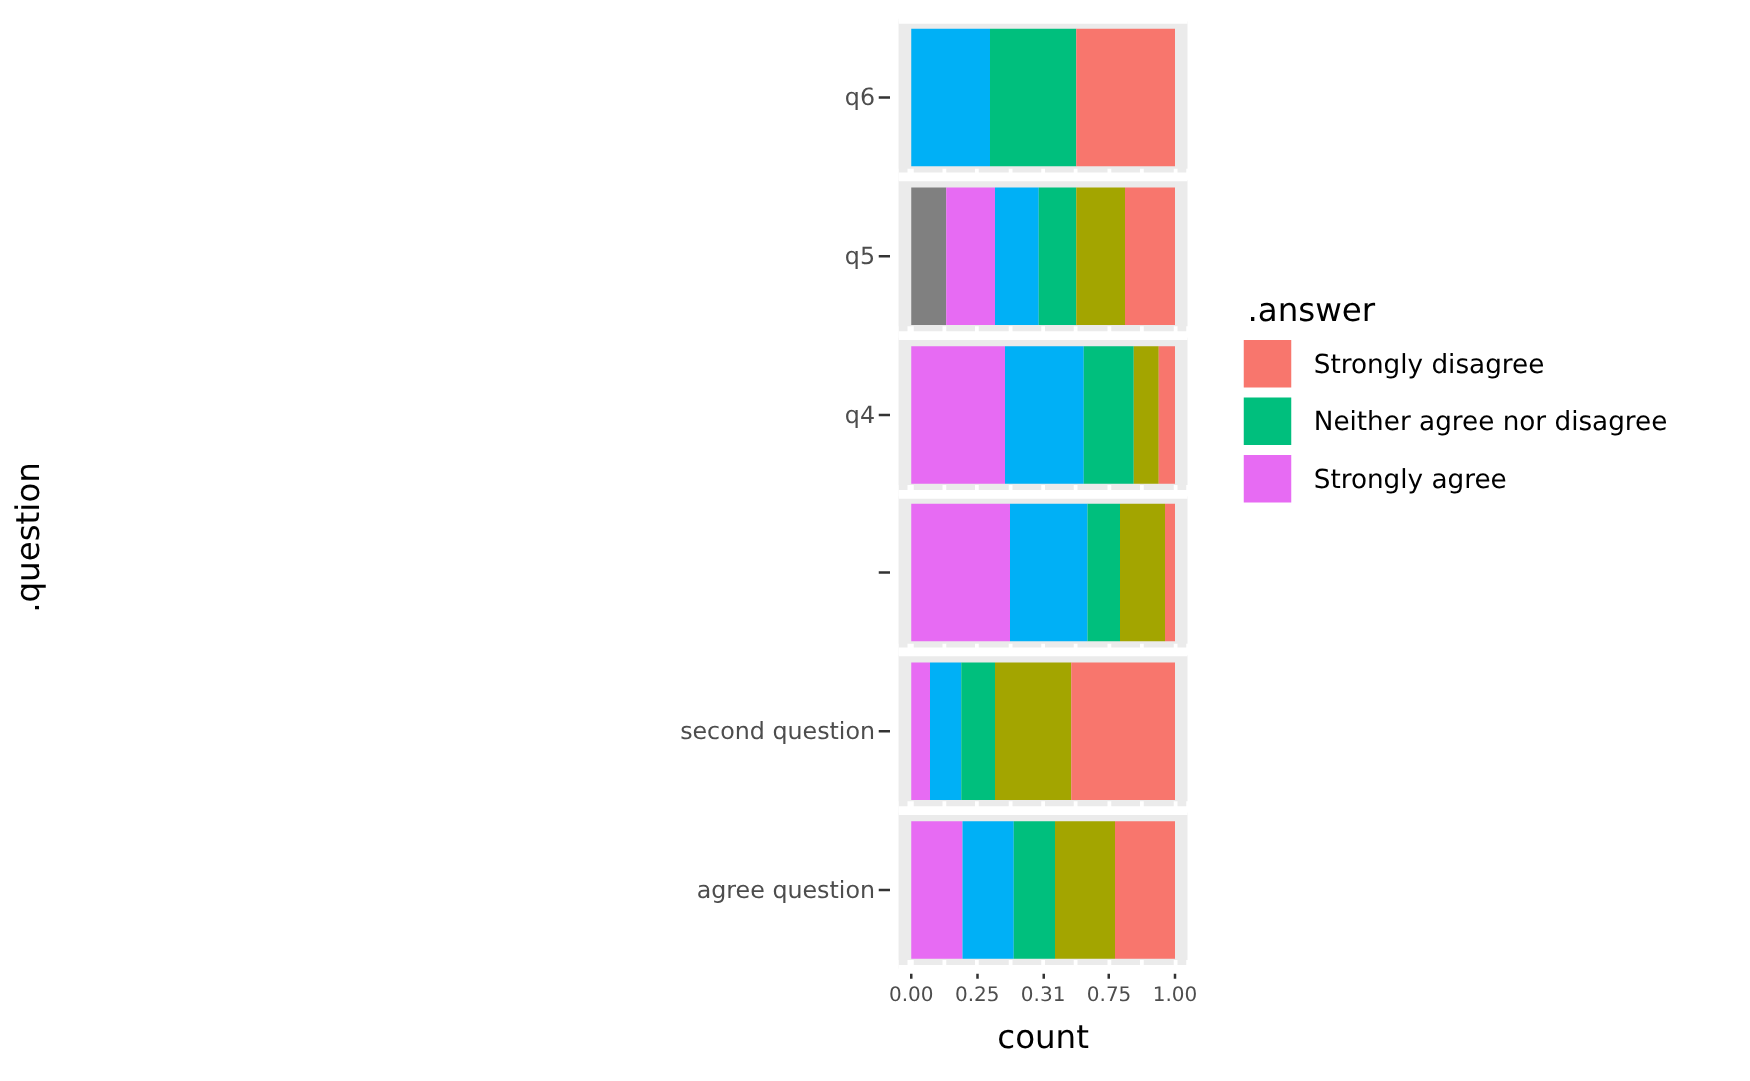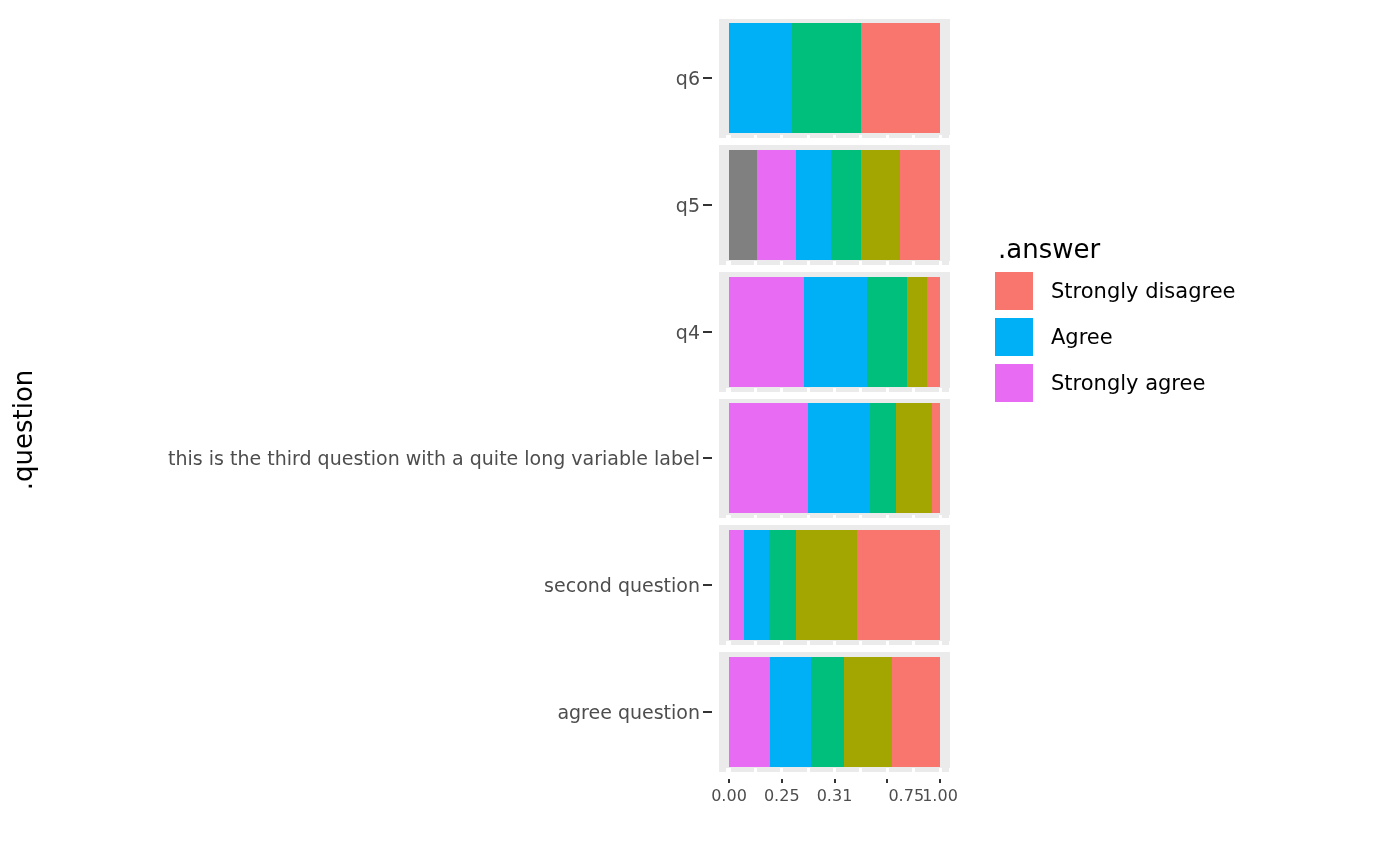--- a/index.html
+++ b/index.html
@@ -167,21 +167,20 @@
 
   <div class="y-axis-title">.question</div>
 
   <div class="y-labels" id="y-labels">
       <div class="y-label" style="top: 63.3333px;">q6</div>
       <div class="y-tick" style="top: 63.3333px;"></div>
       <div class="y-label" style="top: 190px;">q5</div>
       <div class="y-tick" style="top: 190px;"></div>
       <div class="y-label" style="top: 316.667px;">q4</div>
       <div class="y-tick" style="top: 316.667px;"></div>
-      <div class="y-label" style="top: 443.333px;">this is the third question with a quite long variable label</div>
       <div class="y-tick" style="top: 443.333px;"></div>
       <div class="y-label" style="top: 570px; margin-left: 12px;">second question</div>
       <div class="y-tick" style="top: 570px;"></div>
       <div class="y-label" style="top: 696.667px;">agree question</div>
       <div class="y-tick" style="top: 696.667px;"></div>
     </div>
 
   <div class="panel" id="panel">
       <div class="row-band" style="top: 2px; height: 117.667px;"></div>
       <div class="row-band" style="top: 128.667px; height: 117.667px;"></div>
@@ -253,34 +252,35 @@
       <div class="x-tick" style="left: 9px;"></div>
       <div class="x-tick" style="left: 61.75px;"></div>
       <div class="x-tick" style="left: 114.5px;"></div>
       <div class="x-tick" style="left: 167.25px;"></div>
       <div class="x-tick" style="left: 220px;"></div>
     </div>
   <div class="x-labels" id="x-labels">
       <div class="x-label" style="left: 10px;">0.00</div>
       <div class="x-label" style="left: 62.75px;">0.25</div>
       <div class="x-label" style="left: 115.5px;">0.31</div>
-      <div class="x-label" style="left: 168.25px; margin-left: 19px;">0.75</div>
+      <div class="x-label" style="left: 168.25px;">0.75</div>
       <div class="x-label" style="left: 221px;">1.00</div>
     </div>
+  <div class="x-axis-title">count</div>
 
   <div class="legend">
     <div class="legend-title">.answer</div>
     <div id="legend-items">
         <div class="legend-item">
           <span class="legend-key" style="background: rgb(248, 118, 109);"></span>
           <span class="legend-label">Strongly disagree</span>
         </div>
         <div class="legend-item">
-          <span class="legend-key" style="background: rgb(0, 176, 246);"></span>
-          <span class="legend-label">Agree</span>
+          <span class="legend-key" style="background: rgb(0, 191, 125);"></span>
+          <span class="legend-label">Neither agree nor disagree</span>
         </div>
         <div class="legend-item">
           <span class="legend-key" style="background: rgb(231, 107, 243);"></span>
           <span class="legend-label">Strongly agree</span>
         </div>
       </div>
   </div>
 
 </div>
 

